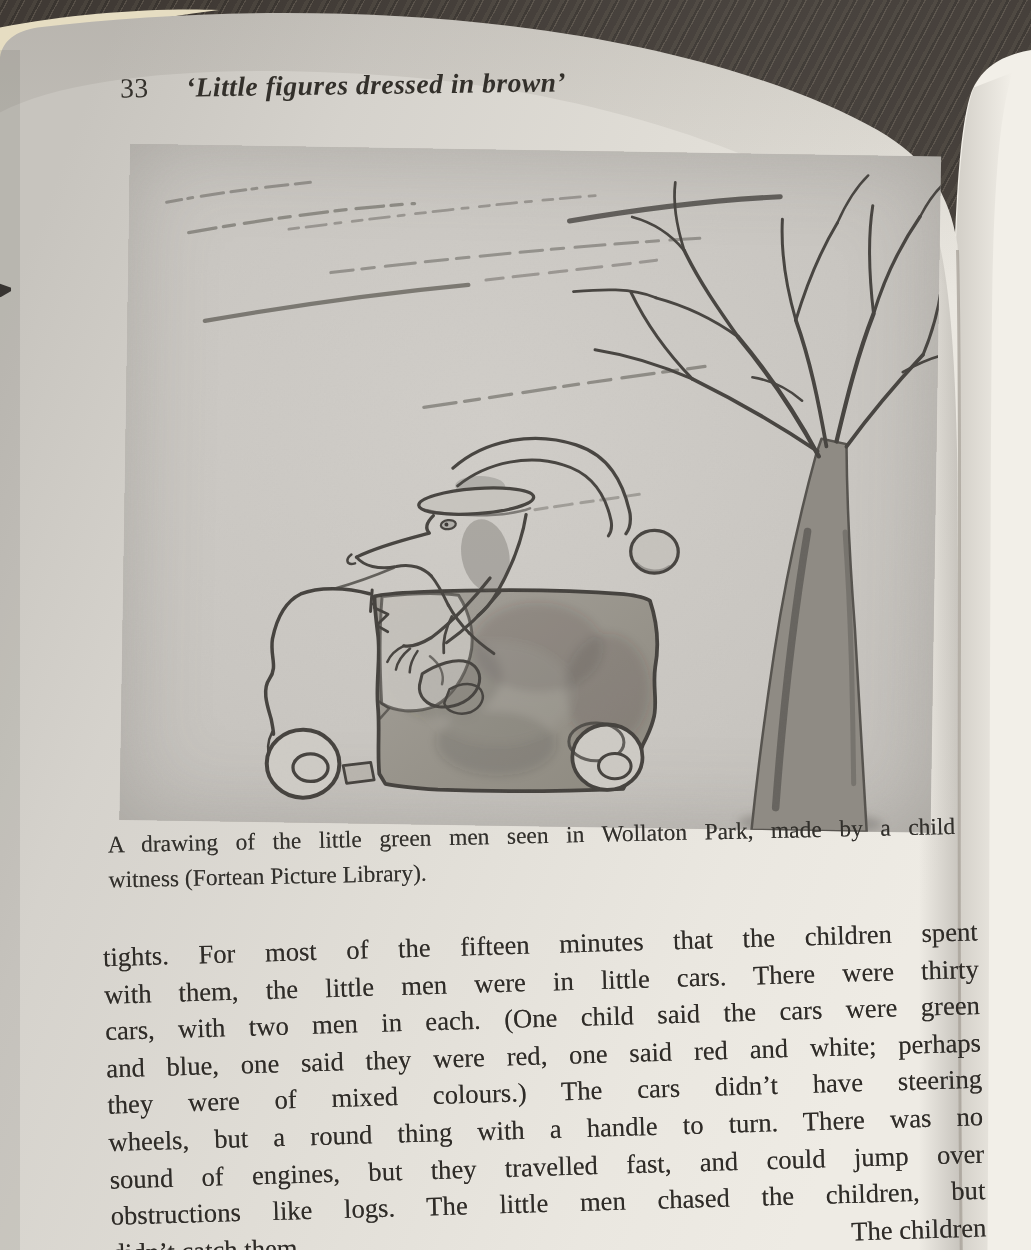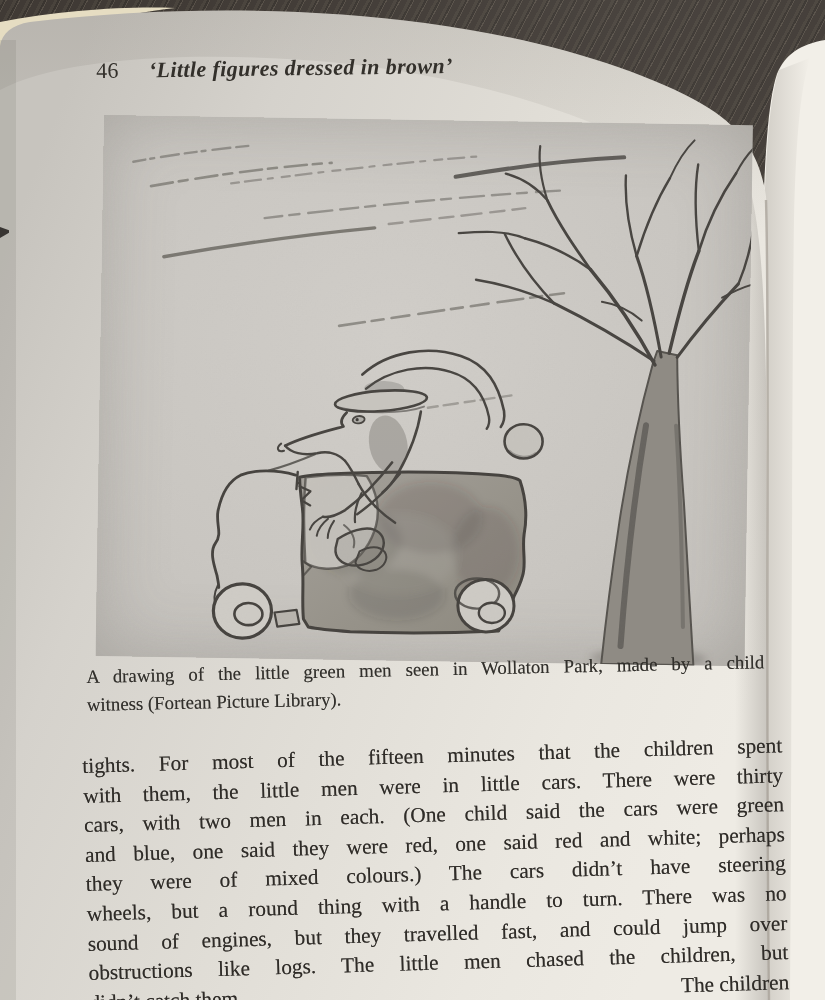--- a/index.html
+++ b/index.html
@@ -67,21 +67,21 @@
     <path d="M0,46 C2,33 12,25 30,22 C165,6 305,7 425,23 C545,39 642,70 702,104 C742,127 760,156 766,196 L766,240 C700,150 520,80 330,62 C190,50 60,58 0,90 Z" fill="url(#gTopShade)"></path>
 
     <path d="M735,150 C757,185 764,260 766,380 L769,1000 L735,1000 Z" fill="url(#gGutter)"></path>
 
     <path d="M766,200 C770,340 765,660 769,1000" stroke="#aaa49b" stroke-width="2.4" fill="none" opacity=".8"></path>
 
     <rect x="0" y="40" width="16" height="960" fill="rgba(60,56,50,0.10)"></rect>
   </svg>
 
   <div class="abs running-head">
-    <span class="num">46</span><span class="title">‘Little figures dressed in brown’</span>
+    <span class="num">33</span><span class="title">‘Little figures dressed in brown’</span>
   </div>
 
   <div class="abs figure-wrap">
     <svg width="100%" height="100%" viewBox="0 0 648 538" preserveAspectRatio="none" fill="none" stroke-linecap="round" stroke-linejoin="round" aria-label="Child's pencil drawing: a little man with a long pointed nose, flat cap and long tasselled nightcap ending in a pom-pom, riding in a small shaded car with ringed wheels; a bare winter tree on the right and scribbled pencil sky above">
       <defs>
         <filter id="soft" x="-40%" y="-40%" width="180%" height="180%">
             <feGaussianBlur stdDeviation="4"></feGaussianBlur>
           </filter>
         <filter id="grain">
             <feTurbulence type="fractalNoise" baseFrequency="0.8" numOctaves="2" result="n"></feTurbulence>

